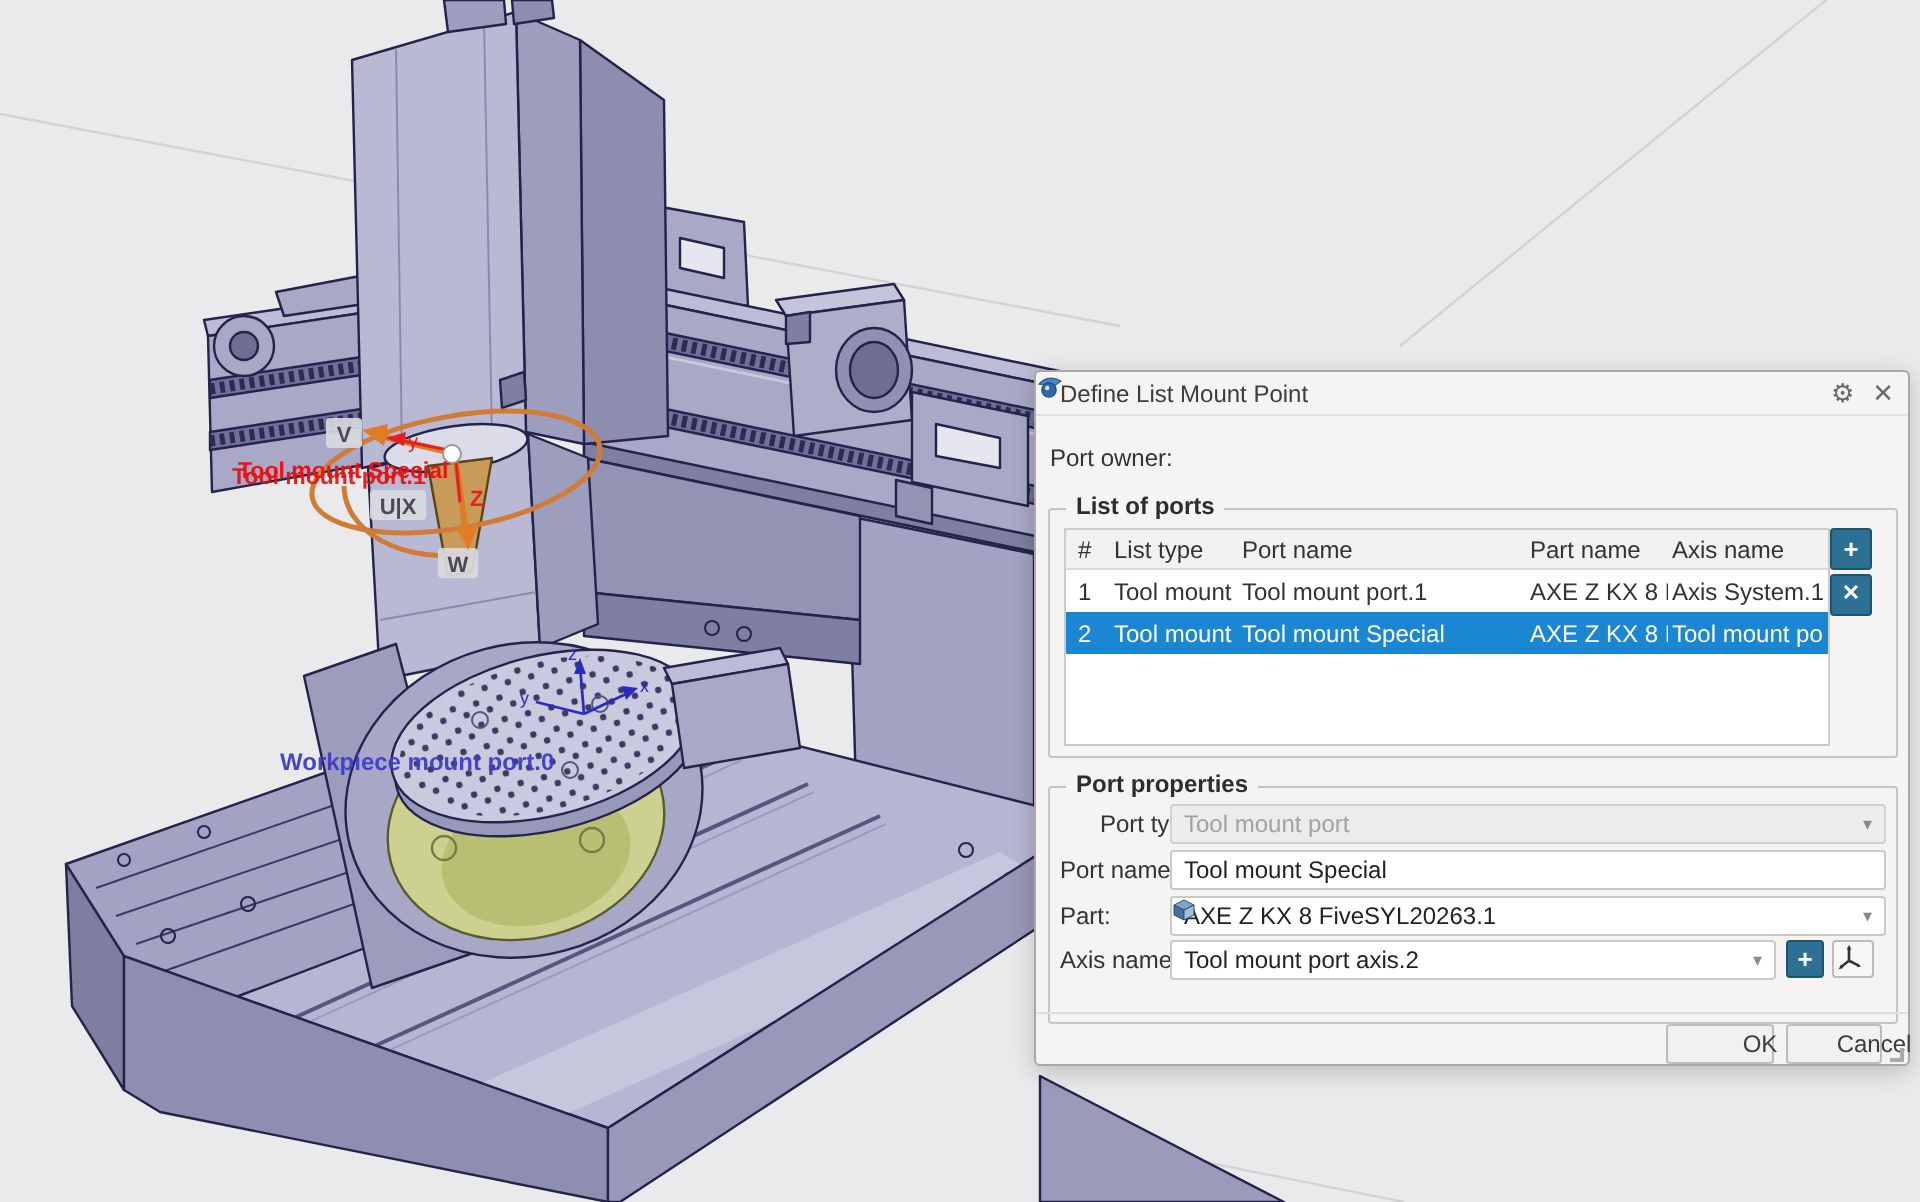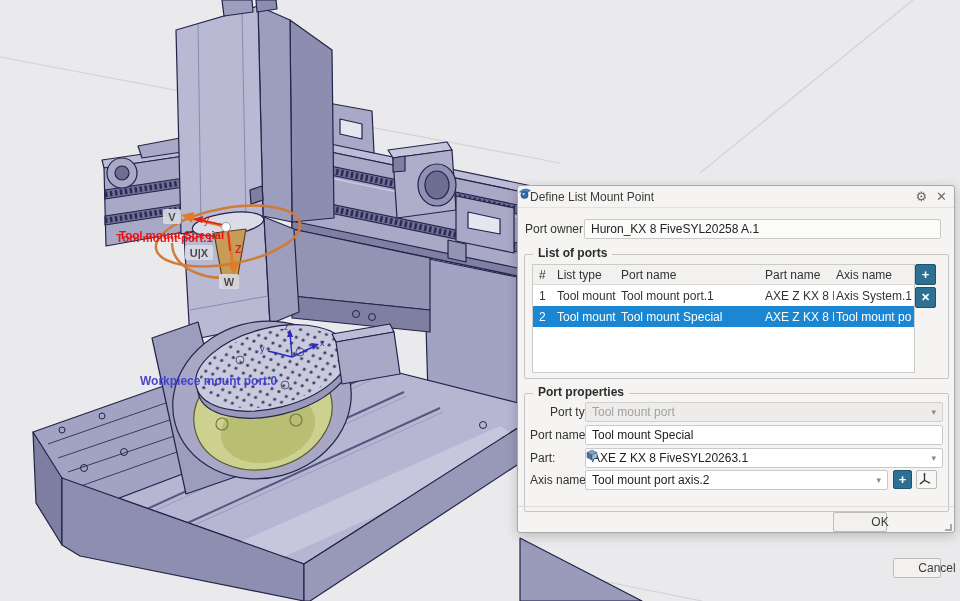--- a/index.html
+++ b/index.html
@@ -257,23 +257,20 @@
       <circle cx="6.5" cy="9" r="3.6" fill="#2f6aa8" stroke="#1d4a7a" stroke-width="0.6"></circle>
       <circle cx="5.6" cy="8" r="1.1" fill="#cfe2f2"></circle>
     </svg>
     <span class="ttl">Define List Mount Point</span>
     <span class="sp"></span>
     <span class="titlebtn">⚙</span>
     <span class="titlebtn">✕</span>
   </div>
 
   <div class="lbl" style="left:7px;top:33px;">Port owner:</div>
-  <div class="field" style="left:66px;top:33px;width:357px;">
-    <span>Huron_KX 8 FiveSYL20258 A.1</span>
-  </div>
 
   <div class="group" style="left:6px;top:68px;width:425px;height:125px;">
     <div class="legend">List of ports</div>
 
     <div class="tablewrap">
       <div class="trow thead">
         <div class="c0">#</div>
         <div class="c1">List type</div>
         <div class="c2">Port name</div>
         <div class="c3">Part name</div>
@@ -339,17 +336,17 @@
         </g>
         <polygon points="8,1.5 6.8,4 9.2,4" fill="#333"></polygon>
         <polygon points="2.5,14.5 5,13.8 3.6,12.2" fill="#333"></polygon>
         <polygon points="14.5,13 12.2,13.4 12.8,11.4" fill="#333"></polygon>
       </svg>
     </div>
   </div>
 
   <div class="footline"></div>
   <div class="btn" style="left:315px;top:326px;width:54px;">OK</div>
-  <div class="btn" style="left:375px;top:326px;width:48px;margin-top:46px;">Cancel</div>
+  <div class="btn" style="left:375px;top:326px;width:48px;">Cancel</div>
   <div class="resize"></div>
 </div>
 
 </div>
 
 </body></html>

